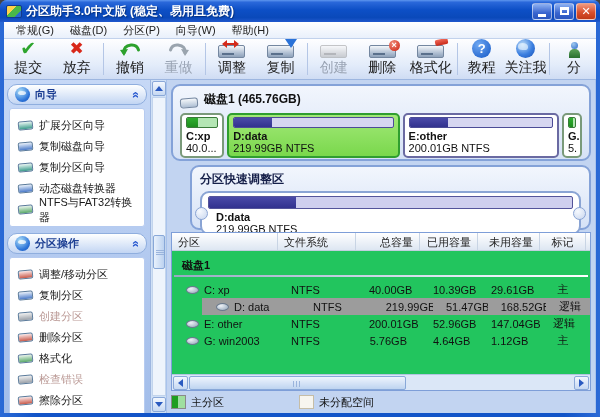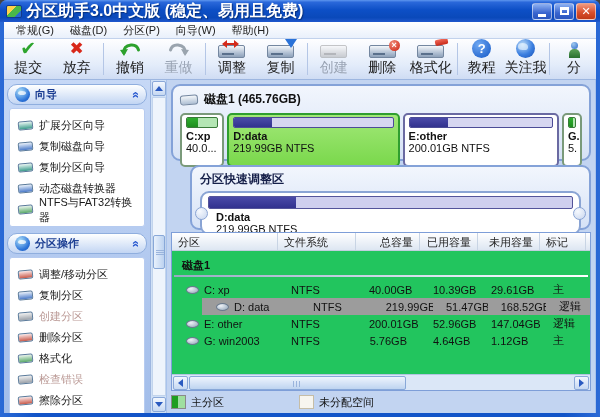--- a/index.html
+++ b/index.html
@@ -7,21 +7,21 @@
   .window { position:relative; width:600px; height:417px; margin:0 auto;
     background:linear-gradient(90deg,#2b6ad6,#1254c8 6%,#1254c8 94%,#2b6ad6);
     border-radius:7px 7px 0 0; overflow:hidden; font-size:11px; color:#111; }
 
   
   .titlebar { position:absolute; left:0; top:0; right:0; height:22px;
     background:linear-gradient(180deg,#5f97ef 0%,#2a68da 10%,#0d4fc6 45%,#0a49ba 80%,#2058cd 100%);
     display:flex; align-items:center; padding:0 4px; }
   .app-icon { width:16px; height:13px; margin:0 4px 0 2px; border-radius:2px;
     background:linear-gradient(135deg,#ffd24a 0 40%,#49b849 40% 75%,#2a6ad0 75%); border:1px solid #123a8a; }
-  .title-text { color:#fff; font-weight:bold; font-size:16px; text-shadow:1px 1px 1px #05307e; flex:1; white-space:nowrap; overflow:hidden; }
+  .title-text { color:#fff; font-weight:bold; font-size:12px; text-shadow:1px 1px 1px #05307e; flex:1; white-space:nowrap; overflow:hidden; }
   .tb-btns { display:flex; gap:2px; }
   .tb-btn { width:20px; height:17px; border-radius:3px; border:1px solid #ffffff88;
     display:flex; align-items:center; justify-content:center; color:#fff; font-size:11px; line-height:1;
     background:linear-gradient(180deg,#8fb2f2,#3864cf 60%,#2a55bd); font-weight:bold; }
   .tb-btn.close { background:linear-gradient(180deg,#f09a80,#d9502e 55%,#c03a18); }
   .glyph-min { width:8px; height:3px; background:#fff; margin-top:8px; }
   .glyph-max { width:9px; height:8px; border:2px solid #fff; border-top-width:3px; }
 
   
   .menubar { position:absolute; left:4px; right:4px; top:22px; height:17px;
@@ -106,24 +106,24 @@
   .vs-thumb { position:absolute; left:0px; top:46%; width:12px; height:34px; border:1px solid #88a8d8; border-radius:2px;
     background:linear-gradient(90deg,#e8f1fc,#bcd2f0); }
   .vs-thumb::after { content:""; position:absolute; left:2px; top:14px; width:8px; height:5px;
     background:repeating-linear-gradient(180deg,#9ab4dc 0 1px,transparent 1px 2px); }
 
   
   .main { position:absolute; left:163px; right:1px; top:0; bottom:0; background:#c2d4f1; }
   .panel { position:absolute; left:4px; right:4px; border:2px solid #84a2d8; border-radius:9px;
     background:linear-gradient(#f2f6fd,#d6e2f6); }
   .panel.diskpanel { top:4px; height:77px; padding:5px 7px; }
-  .dp-head { display:flex; align-items:center; gap:6px; font-weight:bold; font-size:12px; color:#111; }
+  .dp-head { display:flex; align-items:flex-end; gap:6px; font-weight:bold; font-size:12px; color:#111; }
   .drive-ico { width:18px; height:10px; border-radius:3px; border:1px solid #7487a0;
     background:linear-gradient(#f4f7fa,#aebfd4); transform:rotate(-4deg); }
-  .parts { display:flex; gap:3px; margin-top:5px; height:54px; }
+  .parts { display:flex; gap:3px; margin-top:5px; height:45px; }
   .part { border-radius:5px; border:2px solid #7a9a7a; background:#fff; padding:2px 4px; overflow:hidden; }
   .part.logical { border-color:#6a6aa2; }
   .part.selected { border-color:#2f9e2f; background:linear-gradient(#a2e878,#7ad84c); }
   .pstrip { height:11px; border:1px solid #3a7a3a; background:#b4e6b4; border-radius:2px; overflow:hidden; }
   .part.logical .pstrip, .part.selected .pstrip { border-color:#4c4c96; background:#d6d6f0; }
   .pfill { height:100%; background:linear-gradient(#2fae2f,#1d8e1d); }
   .part.logical .pfill, .part.selected .pfill { background:linear-gradient(#4a4aa8,#32328e); }
   .pname { font-weight:bold; margin-top:2px; white-space:nowrap; }
   .psize { white-space:nowrap; }
 
@@ -146,21 +146,21 @@
   .thead { display:flex; height:18px; background:linear-gradient(#ffffff,#dde6f2);
     border-bottom:1px solid #c2cede; flex:none; }
   .th { padding:2px 6px; border-right:1px solid #c8d4e4; color:#222; }
   .tbody { flex:1; overflow:hidden; position:relative; }
   .grouprow { padding:7px 0 2px 10px; font-weight:bold; }
   .group-line { height:2px; margin:0 2px 4px 2px; background:linear-gradient(90deg,#98a8c4,#e8eef8 75%,#ffffff); }
   .trow { display:flex; height:17px; align-items:center; }
   .trow.selected { background:#9c9c9c;margin-left:30px; }
   .td { padding:0 13px; white-space:nowrap; overflow:hidden; }
   .num { text-align:right; }
-  .ctr { }
+  .ctr { text-align:center; }
   .pcell { display:flex; align-items:center; gap:5px; padding-left:14px; }
   .row-disk { width:13px; height:8px; border-radius:50%; flex:none;
     background:radial-gradient(ellipse at 35% 30%,#eef2f6,#8fa3b8); border:1px solid #6a7a8e; }
   .col0{width:106px;} .col1{width:78px;} .col2{width:64px;} .col3{width:58px;} .col4{width:62px;} .col5{width:46px;}
 
   
   .hscroll { flex:none; height:16px; background:#dbe7f7; border-top:1px solid #b2c4e0; position:relative; }
   .hs-btn { position:absolute; top:1px; width:15px; height:14px; border:1px solid #8aa8d8; border-radius:2px;
     background:linear-gradient(#f2f7fe,#c6d8f2); display:flex; align-items:center; justify-content:center; }
   .hs-btn.left { left:1px; } .hs-btn.right { right:1px; }

